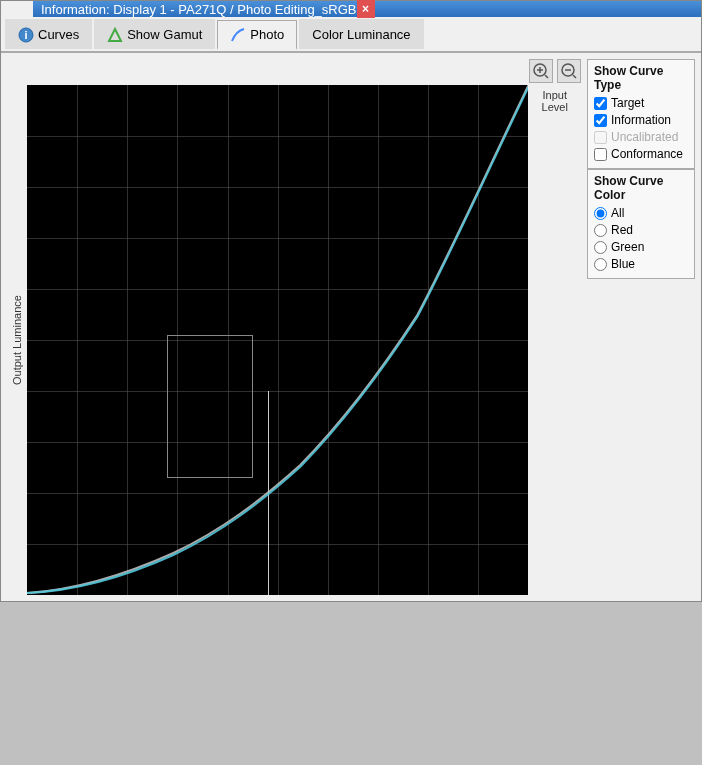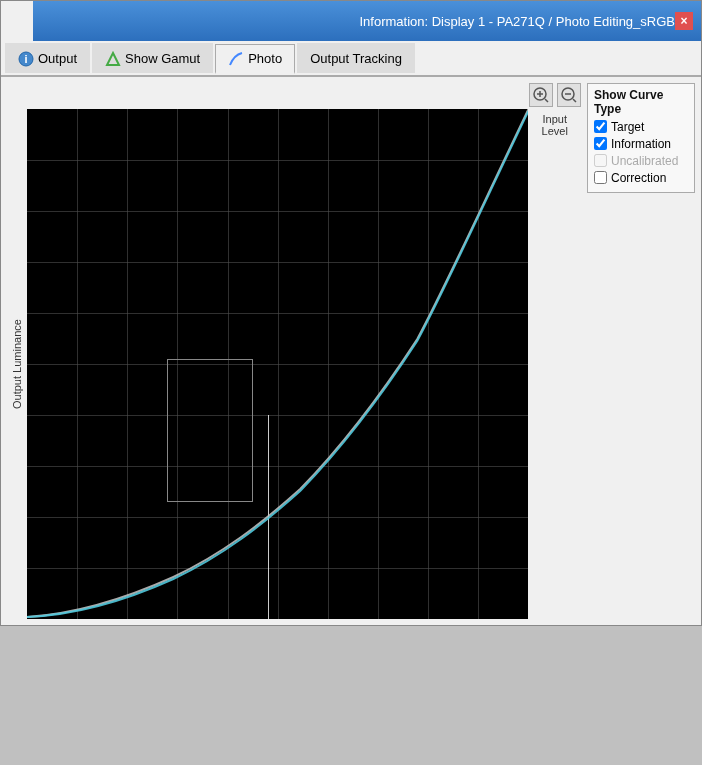--- a/index.html
+++ b/index.html
@@ -14,23 +14,23 @@
     .window {
       width: 702px;
       background: #f0f0f0;
       border: 1px solid #888;
     }
     .title-bar {
       background: linear-gradient(to bottom, #4a90d9, #2c6fbd);
       color: white;
       padding: 4px 8px;
       display: flex;
-      justify-content: flex-end;
-      align-items: center;
-      height: 40px;
+      justify-content: flex-start;
+      align-items: center;
+      height: 16px;
       margin-left: 32px;
     }
     .title-text {
       font-size: 13px;
       font-weight: normal;
     }
     .close-btn {
       background: #e05050;
       color: white;
       border: none;
@@ -167,21 +167,21 @@
       padding: 4px 6px;
     }
     .sidebar-group-title {
       font-size: 12px;
       font-weight: bold;
       margin-bottom: 4px;
       color: #111;
     }
     .checkbox-item {
       display: flex;
-      align-items: flex-start;
+      align-items: flex-end;
       gap: 4px;
       margin-bottom: 3px;
       font-size: 12px;
     }
     .checkbox-item input[type=checkbox] {
       width: 13px;
       height: 13px;
     }
     .radio-item {
       display: flex;
@@ -210,39 +210,39 @@
     <button class="close-btn">×</button>
   </div>
 
   <div class="tab-bar">
 
     <div class="tab">
       <svg class="tab-icon" viewBox="0 0 16 16">
         <circle cx="8" cy="8" r="7" fill="#4488cc" stroke="#2266aa" stroke-width="1"></circle>
         <text x="8" y="12" text-anchor="middle" fill="white" font-size="11" font-weight="bold">i</text>
       </svg>
-      <span>Output</span>
+      <span>Curves</span>
     </div>
 
     <div class="tab">
       <svg class="tab-icon" viewBox="0 0 16 16">
         <polygon points="8,2 14,14 2,14" fill="none" stroke="#44aa44" stroke-width="2"></polygon>
       </svg>
       <span>Show Gamut</span>
     </div>
 
     <div class="tab active">
       <svg class="tab-icon" viewBox="0 0 16 16">
         <path d="M2,14 Q6,4 14,2" fill="none" stroke="#4488ff" stroke-width="2"></path>
       </svg>
       <span>Photo</span>
     </div>
 
     <div class="tab">
-      <span>Output Tracking</span>
+      <span>Color Luminance</span>
     </div>
 
   </div>
 
   <div class="content-area">
     <div class="chart-area">
       <div class="chart-controls">
         <button class="zoom-btn" title="Zoom In">
           <svg width="18" height="18" viewBox="0 0 18 18">
             <circle cx="8" cy="8" r="6" fill="none" stroke="#555" stroke-width="1.5"></circle>
@@ -311,19 +311,38 @@
         <label class="checkbox-item">
           <input type="checkbox" checked="" style="">
           <span>Information</span>
         </label>
         <label class="checkbox-item" style="color:#aaa;">
           <input type="checkbox" disabled="" style="">
           <span>Uncalibrated</span>
         </label>
         <label class="checkbox-item">
           <input type="checkbox" style="">
-          <span>Correction</span>
+          <span>Conformance</span>
         </label>
       </div>
 
+      <div class="sidebar-group">
+        <div class="sidebar-group-title">Show Curve Color</div>
+        <label class="radio-item">
+          <input type="radio" name="curve-color" checked="" style="">
+          <span>All</span>
+        </label>
+        <label class="radio-item">
+          <input type="radio" name="curve-color" style="">
+          <span>Red</span>
+        </label>
+        <label class="radio-item">
+          <input type="radio" name="curve-color" style="">
+          <span>Green</span>
+        </label>
+        <label class="radio-item">
+          <input type="radio" name="curve-color" style="">
+          <span>Blue</span>
+        </label>
+      </div>
     </div>
   </div>
 </div>
 
 </body></html>

